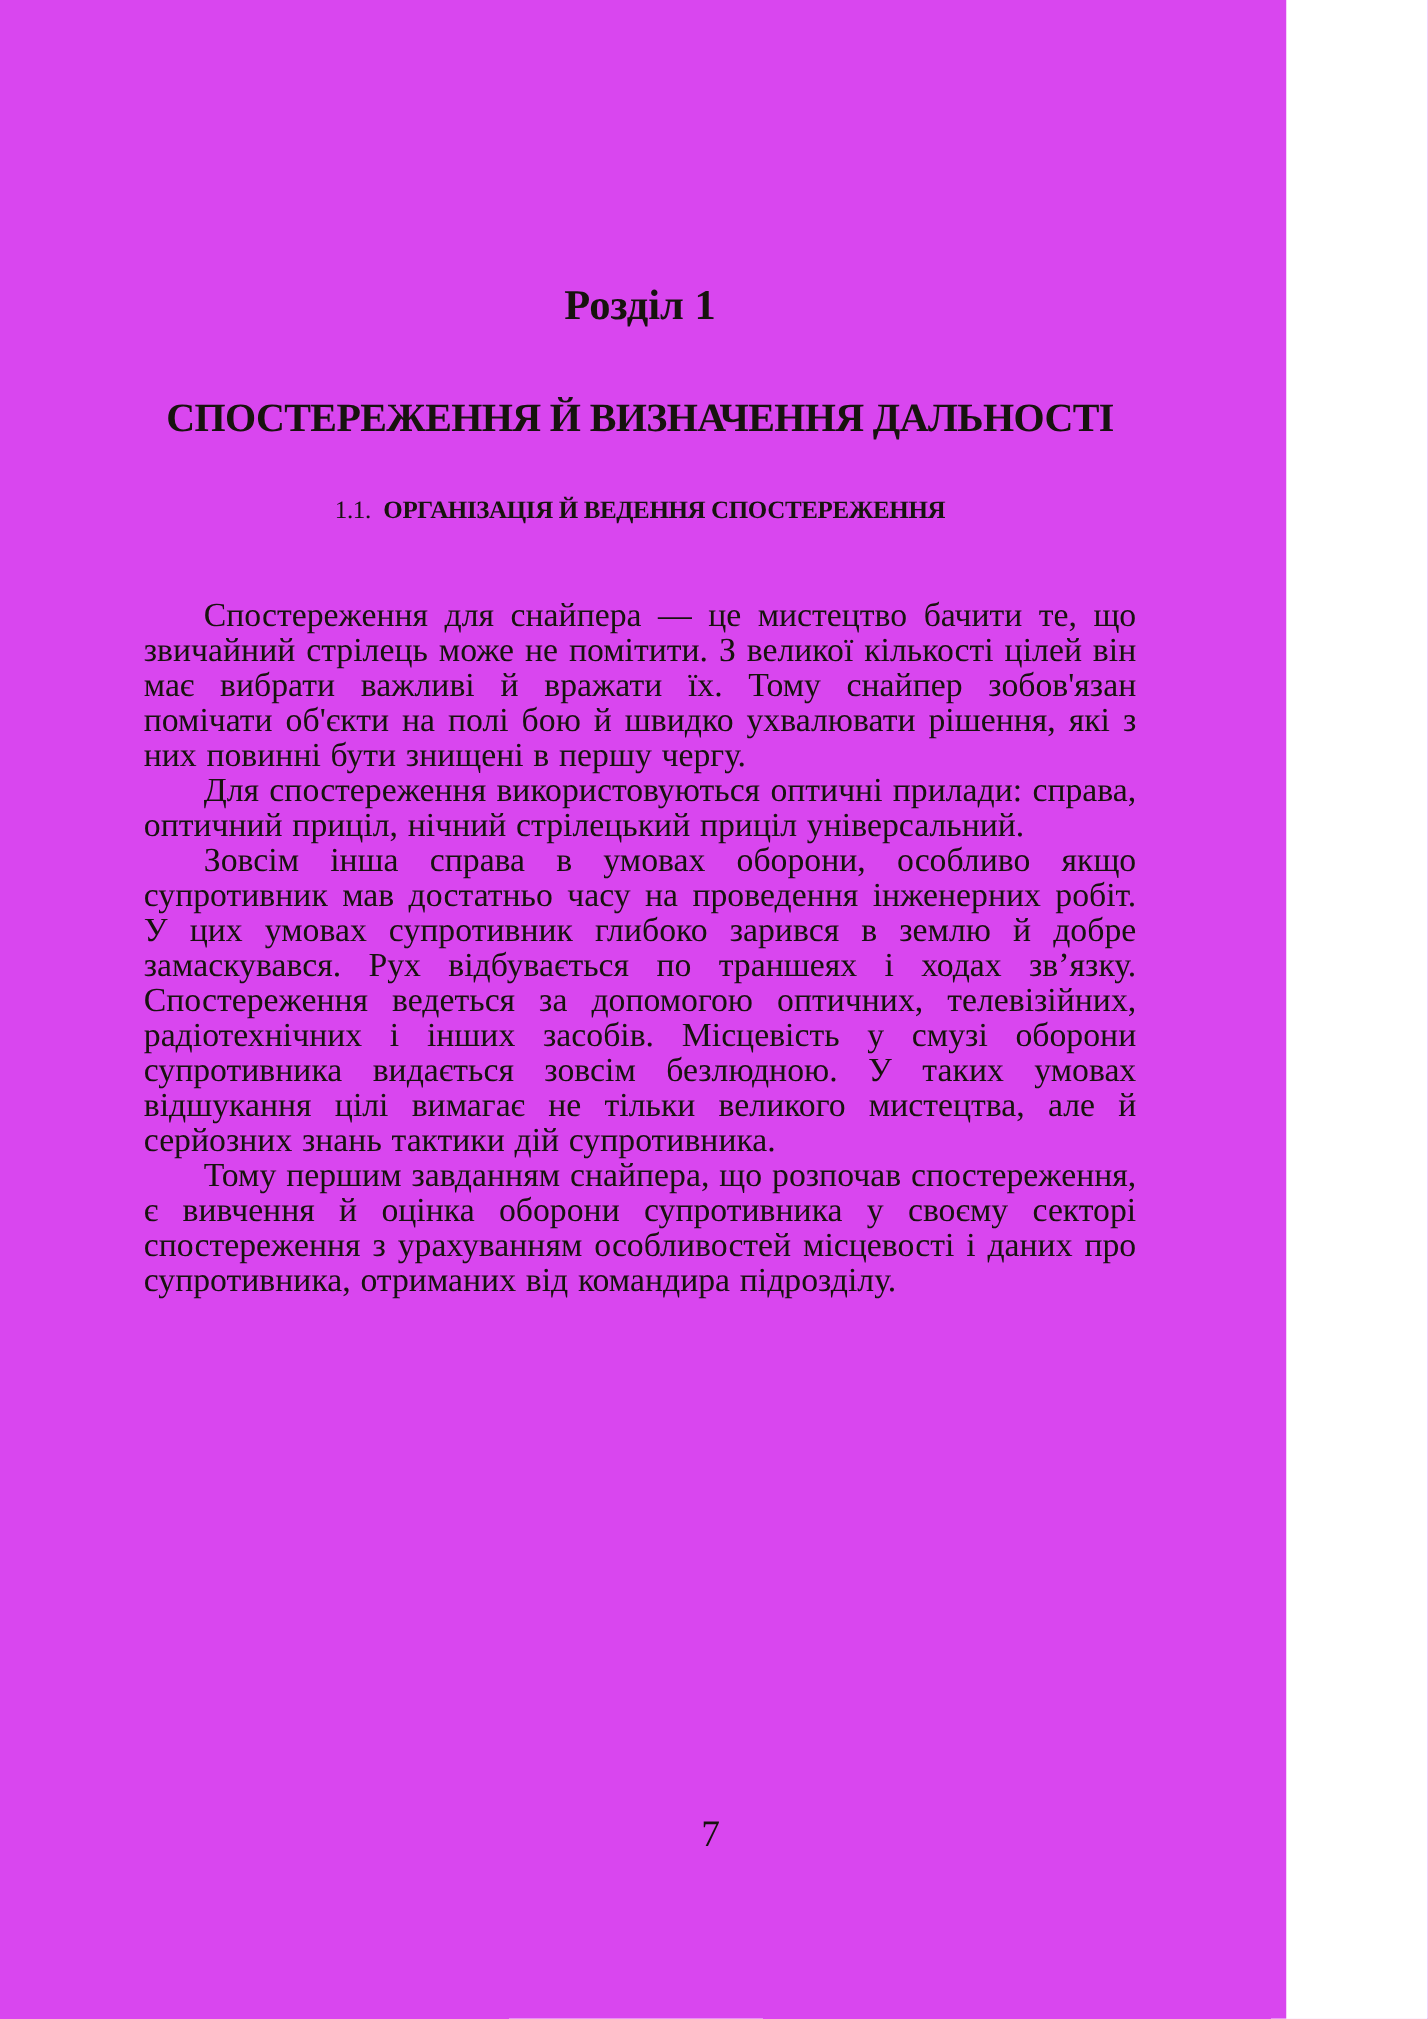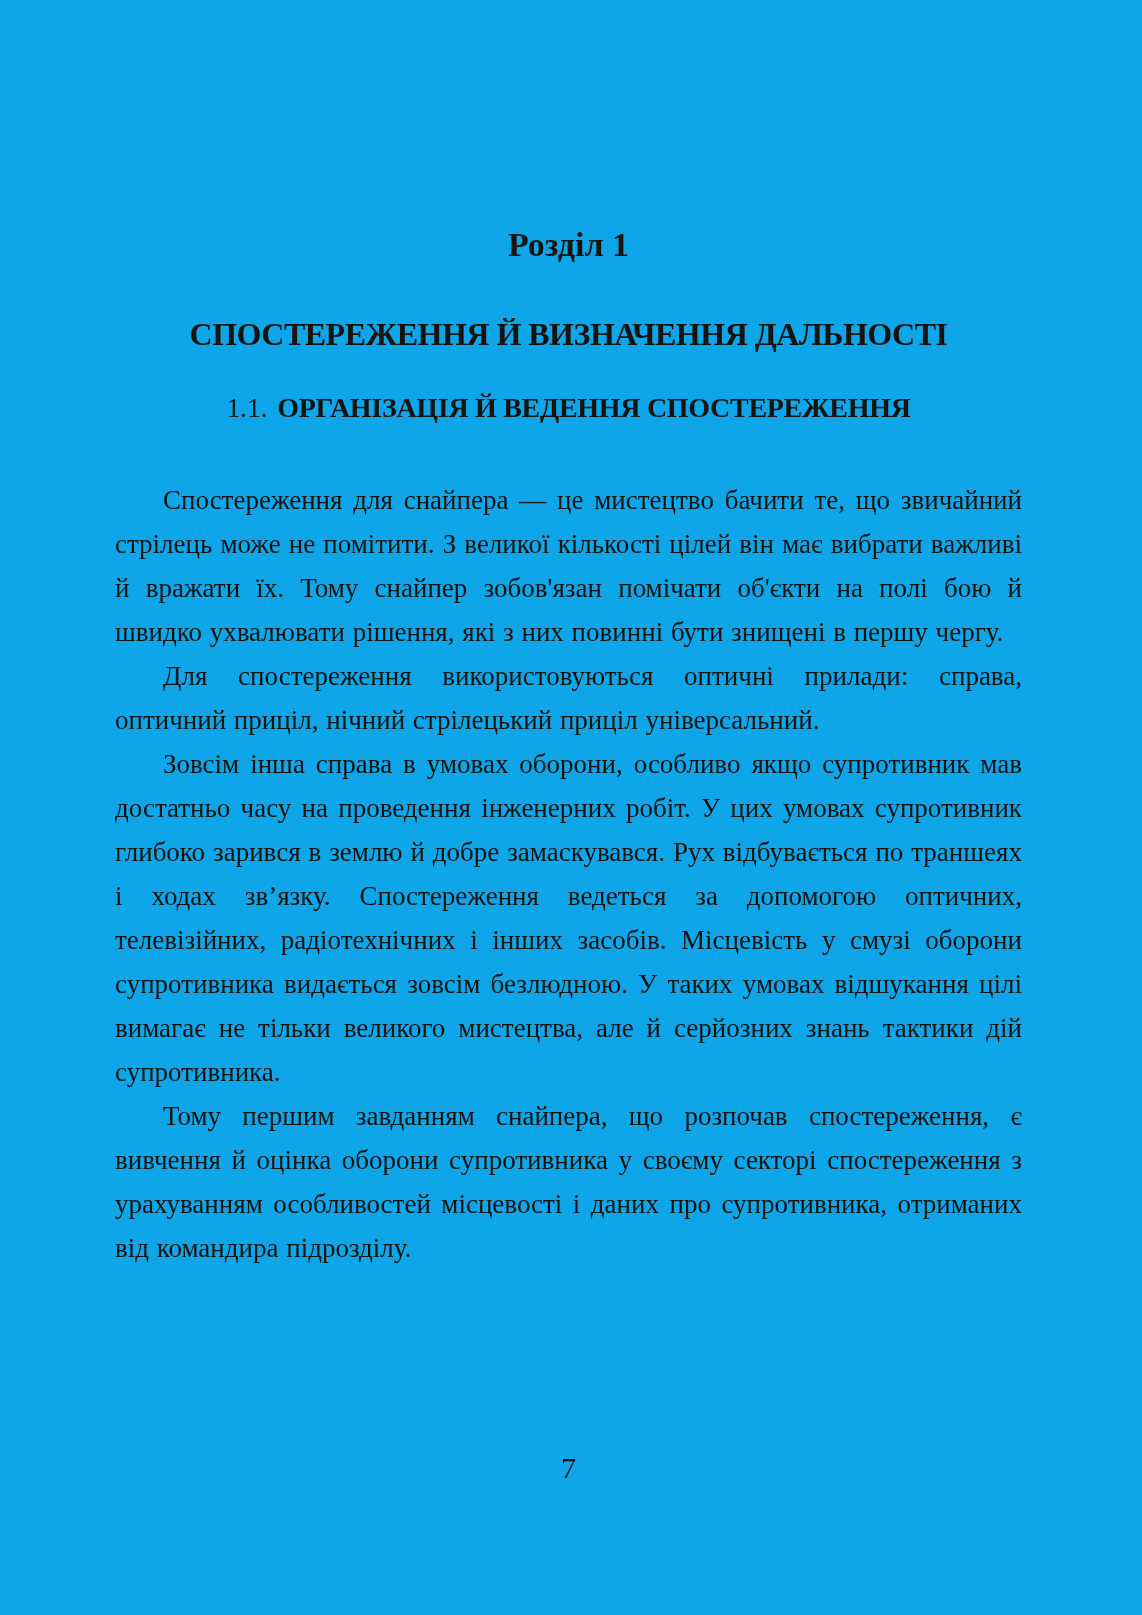--- a/index.html
+++ b/index.html
@@ -2,23 +2,23 @@
 <html lang="uk"><head>
 <meta charset="utf-8">
 <style>
   html, body {
     margin: 0;
     padding: 0;
     background: #ffffff;
   }
   .page {
     position: relative;
-    width: 1142px;
+    width: 1029px;
     height: 1615px;
-    background: #0ea5e9;
+    background: #d946ef;
     color: #17130e;
     font-family: "Liberation Serif", "DejaVu Serif", serif;
     overflow: hidden;
     box-sizing: border-box;
   }
   .inner {
     position: absolute;
     left: 115px;
     right: 120px;
     top: 0;
@@ -34,37 +34,37 @@
   h2.chapter-title {
     margin: 50px 0 0 0;
     font-size: 32px;
     line-height: 40px;
     font-weight: bold;
     text-align: center;
     letter-spacing: -0.5px;
   }
   h3.section-heading {
     margin: 36px 0 0 0;
-    font-size: 28px;
+    font-size: 20px;
     line-height: 36px;
     font-weight: normal;
     text-align: center;
     letter-spacing: -0.3px;
   }
   h3.section-heading .section-number {
     font-weight: normal;
     margin-right: 10px;
   }
   h3.section-heading .section-title {
     font-weight: bold;
   }
   main.body-text {
     margin-top: 52px;
     font-size: 27px;
-    line-height: 44px;
+    line-height: 28px;
   }
   p.para {
     margin: 0;
     text-align: justify;
     text-indent: 48px;
     word-spacing: 1px;
   }
   p.bullet .marker {
     margin-right: 11px;
   }

